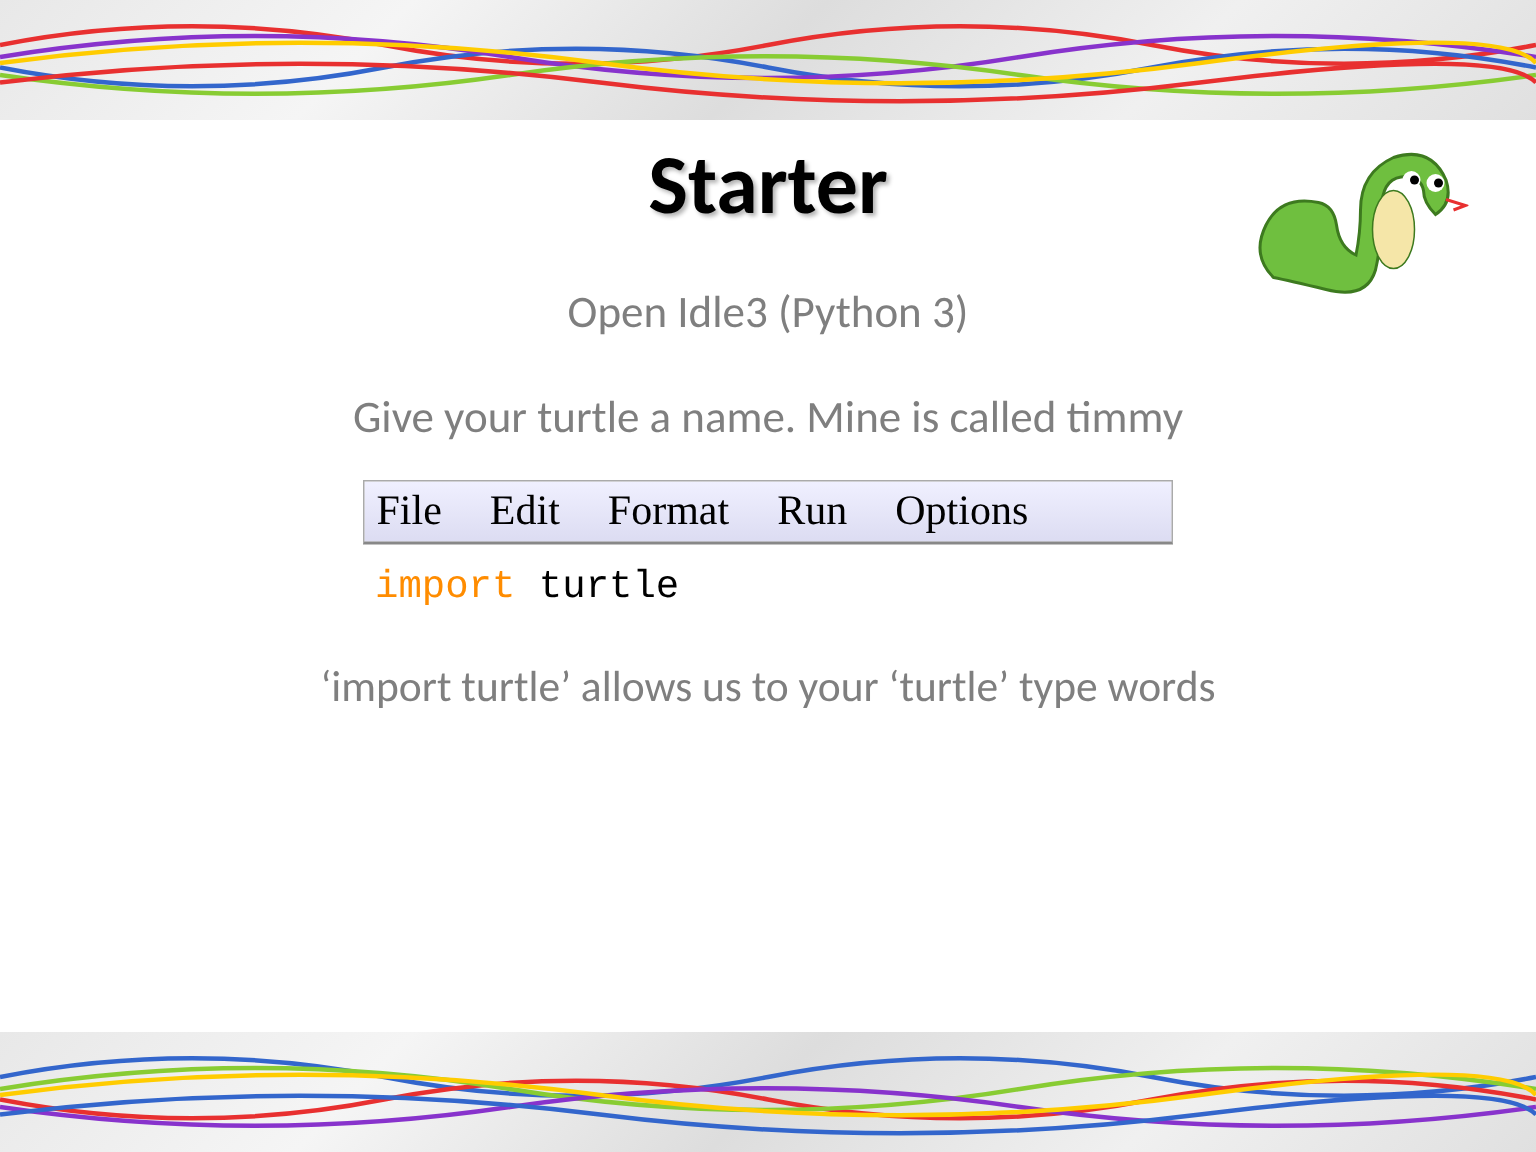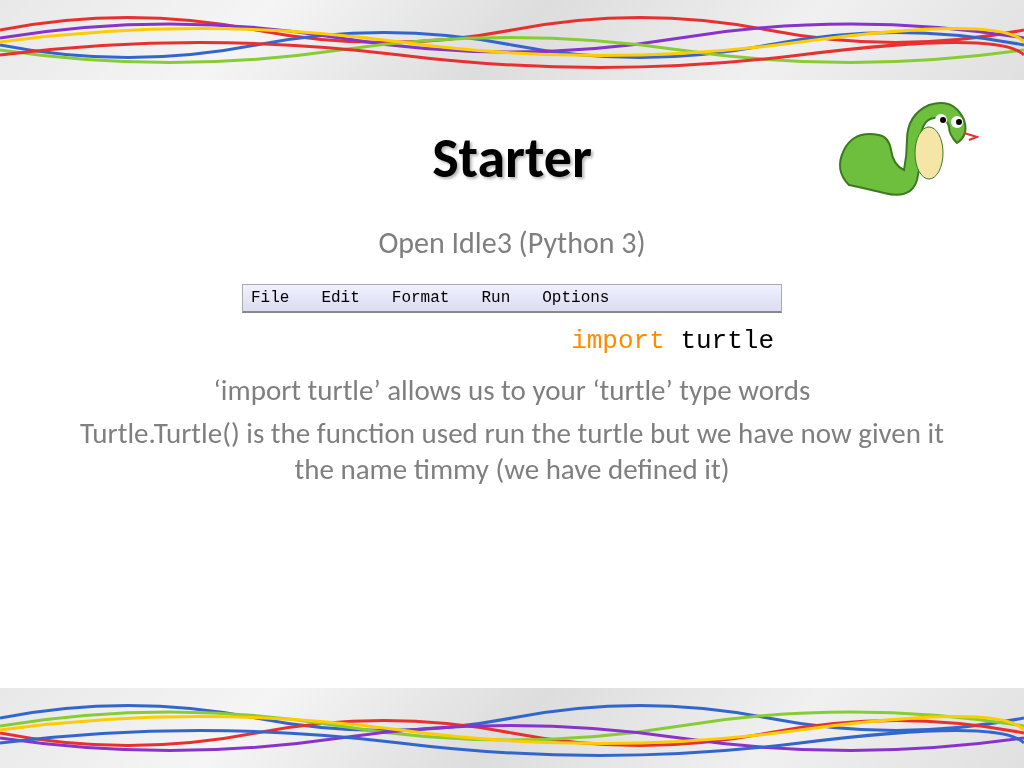--- a/index.html
+++ b/index.html
@@ -29,21 +29,20 @@
     width: 1024px;
     padding: 10px 40px 0 40px;
     text-align: center;
   }
   .title {
     font-size: 56px;
     font-weight: bold;
     color: #000;
     text-shadow: 2px 2px 3px rgba(0,0,0,0.3);
     margin-bottom: 6px;
-    margin-top: 34px;
   }
   .instruction {
     font-size: 30px;
     color: #7f7f7f;
     line-height: 1.3;
     margin-top: 31px;
   }
   .snake {
     position: absolute;
     top: 85px;
@@ -56,38 +55,37 @@
     margin: 22px auto 0 auto;
     width: 540px;
     text-align: left;
     background: #fff;
   }
   .idle-menubar {
     background: linear-gradient(#f0f0ff, #dcdcf2);
     border: 1px solid #aaa;
     border-bottom: 2px solid #888;
     padding: 4px 8px;
-    font-family: Liberation Mono, monospace;
-    font-size: 16px;
+    font-family: Liberation Serif, serif;
+    font-size: 28px;
     color: #000;
   }
   .idle-menubar span { margin-right: 32px; }
   .idle-code {
     padding: 10px 8px 4px 8px;
     font-family: "Courier New", monospace;
     font-size: 26px;
     line-height: 1.45;
     color: #000;
-    text-align: right;
   }
   .kw { color: #ff8c00; }
   .paren { color: #0000cc; }
 
   .explain {
-    margin-top: 7px;
+    margin-top: 24px;
     font-size: 29px;
     color: #7f7f7f;
     line-height: 1.25;
     padding: 0 30px;
   }
 </style>
 </head>
 <body>
 
 <div class="wavy-border top">
@@ -120,25 +118,25 @@
     <circle cx="114" cy="35" r="3" fill="#000"></circle>
     <circle cx="128" cy="37" r="6" fill="#fff"></circle>
     <circle cx="130" cy="37" r="3" fill="#000"></circle>
     <path d="M135,48 L148,52 L140,55" stroke="#e83030" stroke-width="2" fill="none"></path>
   </svg>
 </div>
 
 <div class="content">
   <div class="title">Starter</div>
   <div class="instruction">Open Idle3 (Python 3)</div>
+  <div class="instruction">Give your turtle a name. Mine is called timmy</div>
 
   <div class="idle-box">
     <div class="idle-menubar">
       <span>File</span><span>Edit</span><span>Format</span><span>Run</span><span>Options</span>
     </div>
     <div class="idle-code">
       <div><span class="kw">import</span><span> turtle</span></div>
     </div>
   </div>
 
   <div class="explain">‘import turtle’ allows us to your ‘turtle’ type words</div>
-  <div class="explain">Turtle.Turtle() is the function used run the turtle but we have now given it the name timmy (we have defined it)</div>
 </div>
 
 </body></html>

